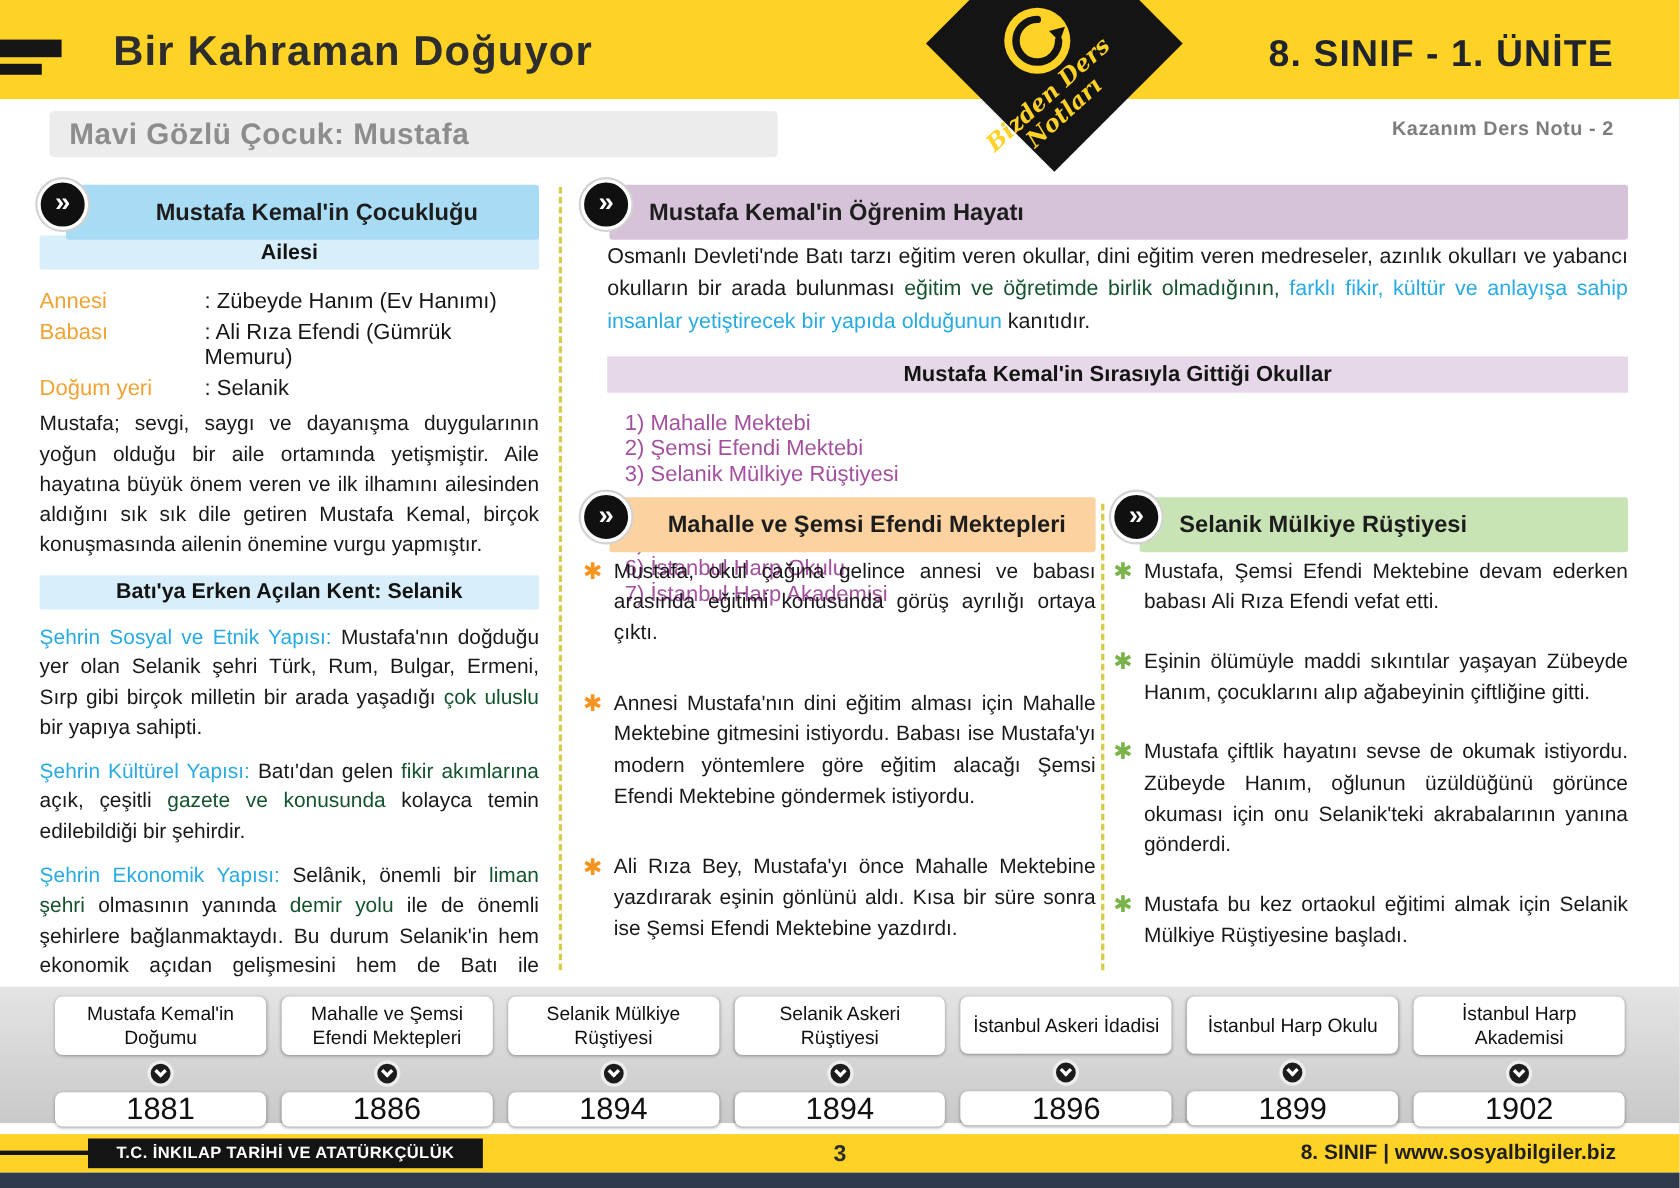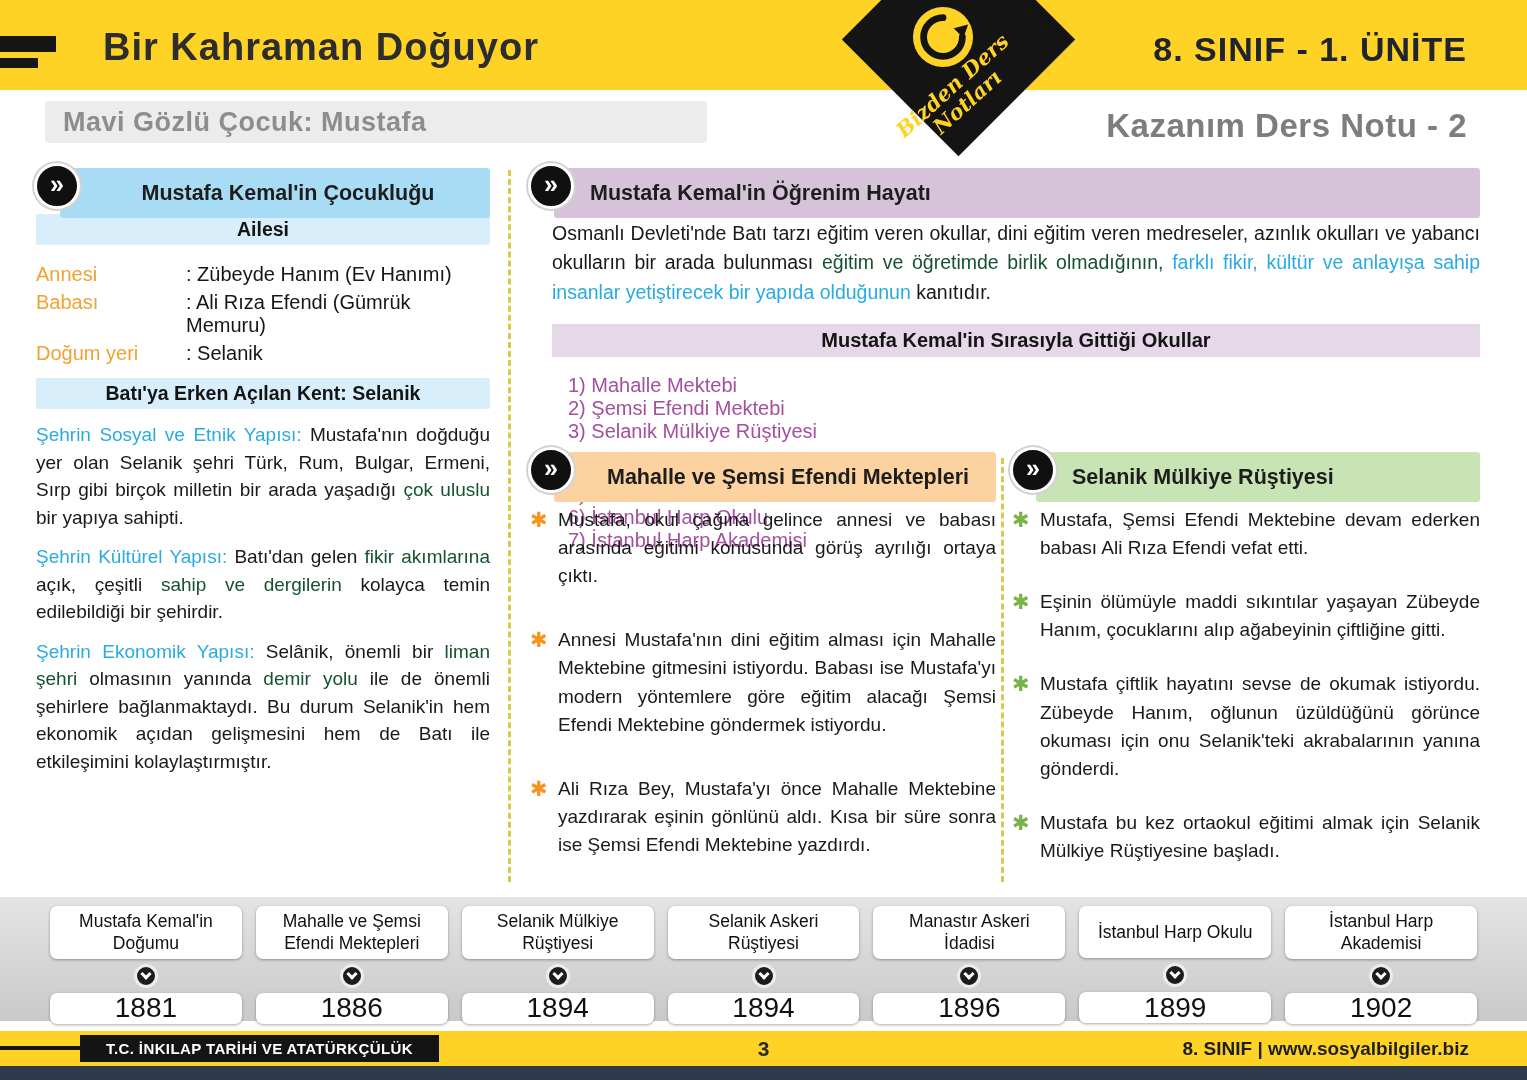--- a/index.html
+++ b/index.html
@@ -7,21 +7,21 @@
   .page { position:relative; width:1527px; height:1080px; background:#fff; overflow:hidden; margin:0 auto; }
 
   
   .top-bar { position:absolute; left:0; top:0; width:100%; height:90px; background:#FFD226; }
   .mark1 { position:absolute; left:0; top:36px; width:56px; height:16px; background:#161616; }
   .mark2 { position:absolute; left:0; top:58px; width:38px; height:10px; background:#161616; }
   .main-title { position:absolute; left:64px; top:26px; font-size:38px; font-weight:bold; color:#2d2d2d; letter-spacing:1px;margin-left:39px; }
   .unit-title { position:absolute; right:60px; top:30px; font-size:34px; font-weight:bold; color:#20242c; letter-spacing:1px; }
 
   .subtitle-bar { position:absolute; left:45px; top:101px; width:662px; height:42px; background:#ECECEC; border-radius:4px; display:flex; align-items:center; padding-left:18px; font-size:27px; font-weight:bold; color:#8d8d8d; letter-spacing:.5px; }
-  .note-label { position:absolute; right:60px; top:107px; font-size:33px; font-weight:bold; color:#7d7d7d; letter-spacing:.5px; }
+  .note-label { position:absolute; right:60px; top:107px; font-size:18px; font-weight:bold; color:#7d7d7d; letter-spacing:.5px; }
 
   
   .ribbon { position:absolute; left:876px; top:-43px; width:165px; height:165px; background:#141414; transform:rotate(45deg); }
   .ribbon-logo { position:absolute; left:912px; top:6px; width:62px; height:62px; }
   .ribbon-text { position:absolute; left:885px; top:72px; width:150px; transform:rotate(-42deg); text-align:center; color:#FFD226; font-family:"DejaVu Serif","Liberation Serif",serif; font-style:italic; font-weight:bold; font-size:21px; line-height:1.05; }
 
   
   .sec { position:relative; height:38px; margin-bottom:6px; }
   .sec-circle { position:absolute; left:-2px; top:-5px; width:46px; height:46px; border-radius:50%; background:#101010; border:3px solid #fff; box-shadow:0 0 0 2px #d2d2d2; color:#fff; font-size:25px; font-weight:bold; display:flex; align-items:center; justify-content:center; z-index:2; line-height:1; padding-bottom:4px; }
   .sec-bar { margin-left:24px; height:50px; border-radius:3px; display:flex; align-items:center; font-size:21.5px; font-weight:bold; color:#1d1d1d; }
@@ -127,23 +127,24 @@
       <span class="fam-val">: Zübeyde Hanım (Ev Hanımı)</span>
     </div>
     <div class="fam-row">
       <span class="fam-label">Babası</span>
       <span class="fam-val">: Ali Rıza Efendi (Gümrük Memuru)</span>
     </div>
     <div class="fam-row">
       <span class="fam-label">Doğum yeri</span>
       <span class="fam-val">: Selanik</span>
     </div>
+    <p class="para">Mustafa; sevgi, saygı ve dayanışma duygularının yoğun olduğu bir aile ortamında yetişmiştir. Aile hayatına büyük önem veren ve ilk ilhamını ailesinden aldığını sık sık dile getiren Mustafa Kemal, birçok konuşmasında ailenin önemine vurgu yapmıştır.</p>
     <div class="subhead mt">Batı'ya Erken Açılan Kent: Selanik</div>
     <p class="para rich"><span class="c-blue">Şehrin Sosyal ve Etnik Yapısı: </span><span>Mustafa'nın doğduğu yer olan Selanik şehri Türk, Rum, Bulgar, Ermeni, Sırp gibi birçok milletin bir arada yaşadığı </span><span class="c-pink">çok uluslu</span><span> bir yapıya sahipti.</span></p>
-    <p class="para rich"><span class="c-blue">Şehrin Kültürel Yapısı: </span><span>Batı'dan gelen </span><span class="c-pink">fikir akımlarına</span><span> açık, çeşitli </span><span class="c-pink">sahip ve dergilerin</span><span> kolayca temin edilebildiği bir şehirdir.</span></p>
+    <p class="para rich"><span class="c-blue">Şehrin Kültürel Yapısı: </span><span>Batı'dan gelen </span><span class="c-pink">fikir akımlarına</span><span> açık, çeşitli </span><span class="c-pink">gazete ve konusunda</span><span> kolayca temin edilebildiği bir şehirdir.</span></p>
     <p class="para rich"><span class="c-blue">Şehrin Ekonomik Yapısı: </span><span>Selânik, önemli bir </span><span class="c-pink">liman şehri</span><span> olmasının yanında </span><span class="c-pink">demir yolu</span><span> ile de önemli şehirlere bağlanmaktaydı. Bu durum Selanik'in hem ekonomik açıdan gelişmesini hem de Batı ile etkileşimini kolaylaştırmıştır.</span></p>
   </div>
 
   <div class="edu">
     <div class="sec">
       <div class="sec-circle">»</div>
       <div class="sec-bar bar-purple leftpad">Mustafa Kemal'in Öğrenim Hayatı</div>
     </div>
     <p class="edu-intro"><span>Osmanlı Devleti'nde Batı tarzı eğitim veren okullar, dini eğitim veren medreseler, azınlık okulları ve yabancı okulların bir arada bulunması </span><span class="c-pink">eğitim ve öğretimde birlik olmadığının,</span><span> </span><span class="c-blue">farklı fikir, kültür ve anlayışa sahip insanlar yetiştirecek bir yapıda olduğunun</span><span> kanıtıdır.</span></p>
     <div class="schools-head">Mustafa Kemal'in Sırasıyla Gittiği Okullar</div>
@@ -226,21 +227,21 @@
         <div class="tl-year">1894</div>
       </div>
       <div class="tl-cell">
         <div class="tl-label">Selanik Askeri Rüştiyesi</div>
         <div class="tl-circle">
             <span class="tl-chev"></span>
           </div>
         <div class="tl-year">1894</div>
       </div>
       <div class="tl-cell">
-        <div class="tl-label">Manastır Askeri İdadisi</div>
+        <div class="tl-label">İstanbul Askeri İdadisi</div>
         <div class="tl-circle">
             <span class="tl-chev"></span>
           </div>
         <div class="tl-year">1896</div>
       </div>
       <div class="tl-cell">
         <div class="tl-label">İstanbul Harp Okulu</div>
         <div class="tl-circle">
             <span class="tl-chev"></span>
           </div>

